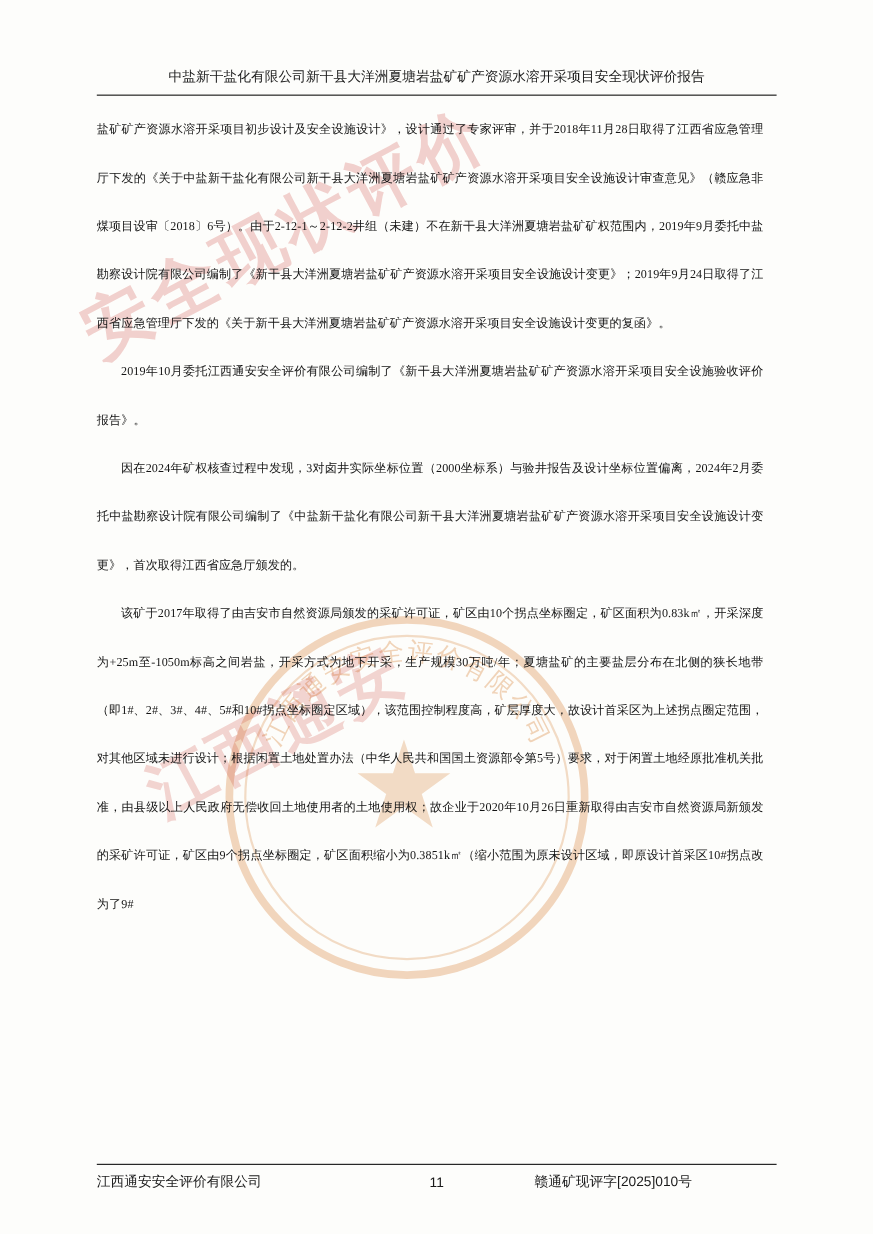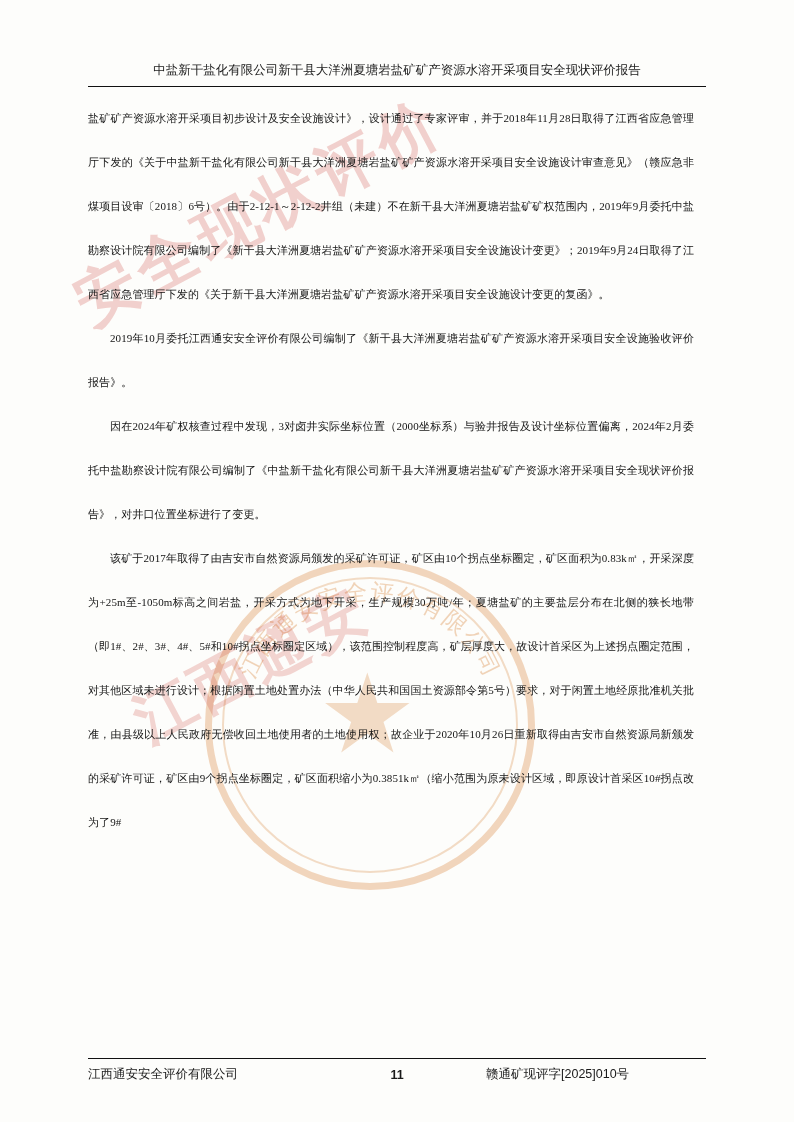--- a/index.html
+++ b/index.html
@@ -163,21 +163,20 @@
     align-items: center;
     justify-content: space-between;
     font-family: "Liberation Sans", sans-serif;
     font-size: 12.5px;
     color: #1a1a1a;
     z-index: 10;
   }
   .doc-footer .center {
     flex: 1;
     text-align: center;
-    font-weight: bold;
   }
   .doc-footer .left { width: 220px; text-align: left; }
   .doc-footer .right { width: 220px; text-align: left; }
 </style>
 </head>
 <body>
 
 <div class="page">
 
   <div class="watermark">
@@ -199,21 +198,21 @@
   </div>
 
   <div class="doc-header">
     <div class="title">中盐新干盐化有限公司新干县大洋洲夏塘岩盐矿矿产资源水溶开采项目安全现状评价报告</div>
   </div>
   <div class="header-rule"></div>
 
   <div class="content">
     <p>盐矿矿产资源水溶开采项目初步设计及安全设施设计》，设计通过了专家评审，并于2018年11月28日取得了江西省应急管理厅下发的《关于中盐新干盐化有限公司新干县大洋洲夏塘岩盐矿矿产资源水溶开采项目安全设施设计审查意见》（赣应急非煤项目设审〔2018〕6号）。由于2-12-1～2-12-2井组（未建）不在新干县大洋洲夏塘岩盐矿矿权范围内，2019年9月委托中盐勘察设计院有限公司编制了《新干县大洋洲夏塘岩盐矿矿产资源水溶开采项目安全设施设计变更》；2019年9月24日取得了江西省应急管理厅下发的《关于新干县大洋洲夏塘岩盐矿矿产资源水溶开采项目安全设施设计变更的复函》。</p>
     <p class="indent">2019年10月委托江西通安安全评价有限公司编制了《新干县大洋洲夏塘岩盐矿矿产资源水溶开采项目安全设施验收评价报告》。</p>
-    <p class="indent">因在2024年矿权核查过程中发现，3对卤井实际坐标位置（2000坐标系）与验井报告及设计坐标位置偏离，2024年2月委托中盐勘察设计院有限公司编制了《中盐新干盐化有限公司新干县大洋洲夏塘岩盐矿矿产资源水溶开采项目安全现状评价报告》，对井口位置坐标进行了变更。</p>
+    <p class="indent">因在2024年矿权核查过程中发现，3对卤井实际坐标位置（2000坐标系）与验井报告及设计坐标位置偏离，2024年2月委托中盐勘察设计院有限公司编制了《中盐新干盐化有限公司新干县大洋洲夏塘岩盐矿矿产资源水溶开采项目安全设施设计变更》，首次取得江西省应急厅颁发的。</p>
     <p class="indent">该矿于2017年取得了由吉安市自然资源局颁发的采矿许可证，矿区由10个拐点坐标圈定，矿区面积为0.83k㎡，开采深度为+25m至-1050m标高之间岩盐，开采方式为地下开采，生产规模30万吨/年；夏塘盐矿的主要盐层分布在北侧的狭长地带（即1#、2#、3#、4#、5#和10#拐点坐标圈定区域），该范围控制程度高，矿层厚度大，故设计首采区为上述拐点圈定范围，对其他区域未进行设计；根据闲置土地处置办法（中华人民共和国国土资源部令第5号）要求，对于闲置土地经原批准机关批准，由县级以上人民政府无偿收回土地使用者的土地使用权；故企业于2020年10月26日重新取得由吉安市自然资源局新颁发的采矿许可证，矿区由9个拐点坐标圈定，矿区面积缩小为0.3851k㎡（缩小范围为原未设计区域，即原设计首采区10#拐点改为了9#</p>
   </div>
 
   <div class="footer-rule"></div>
   <div class="doc-footer">
     <div class="left">江西通安安全评价有限公司</div>
     <div class="center">11</div>
     <div class="right">赣通矿现评字[2025]010号</div>
   </div>
 

